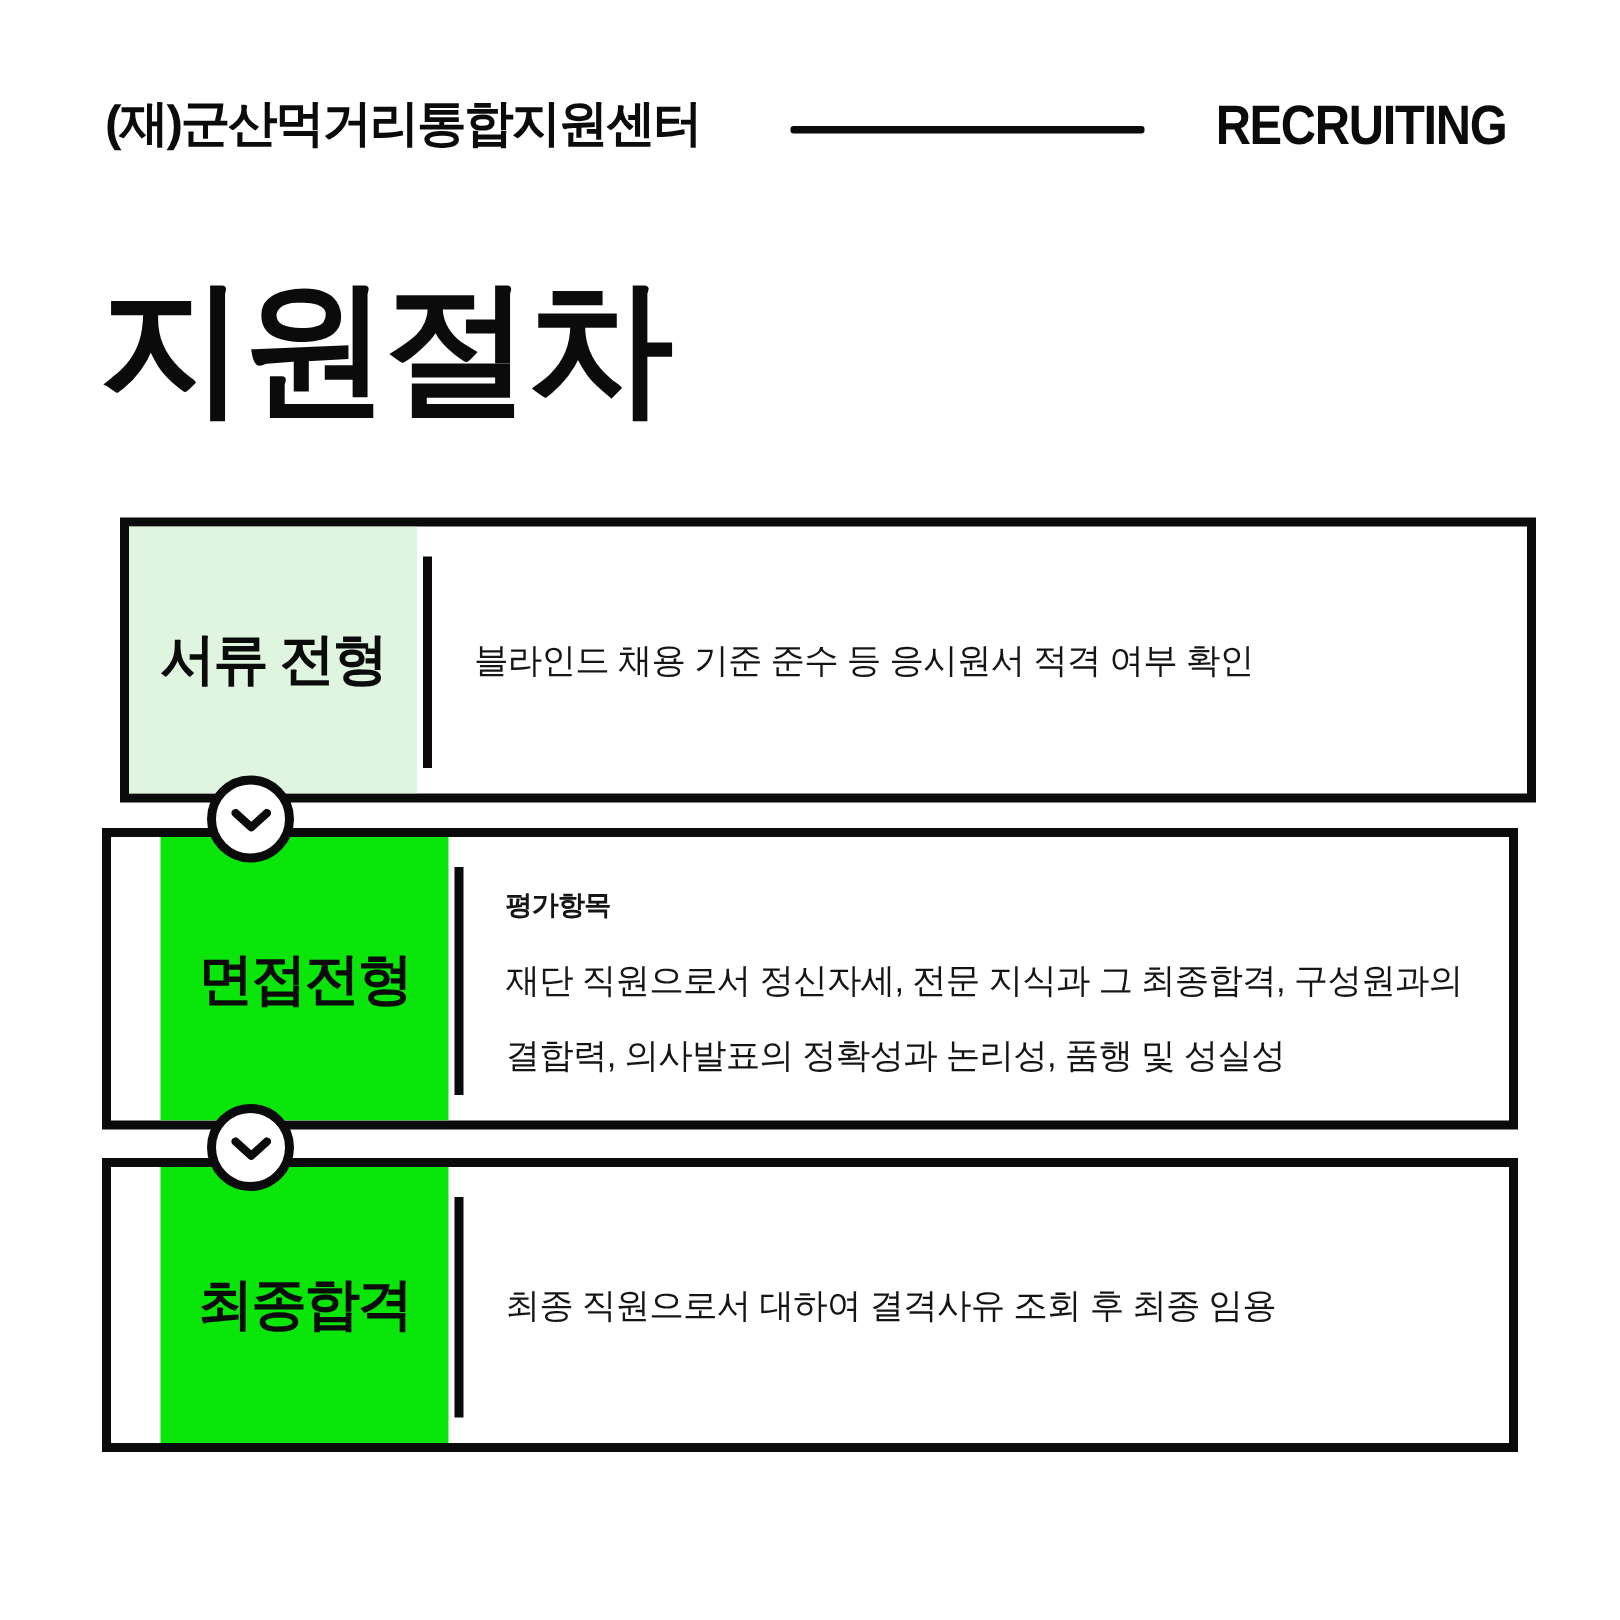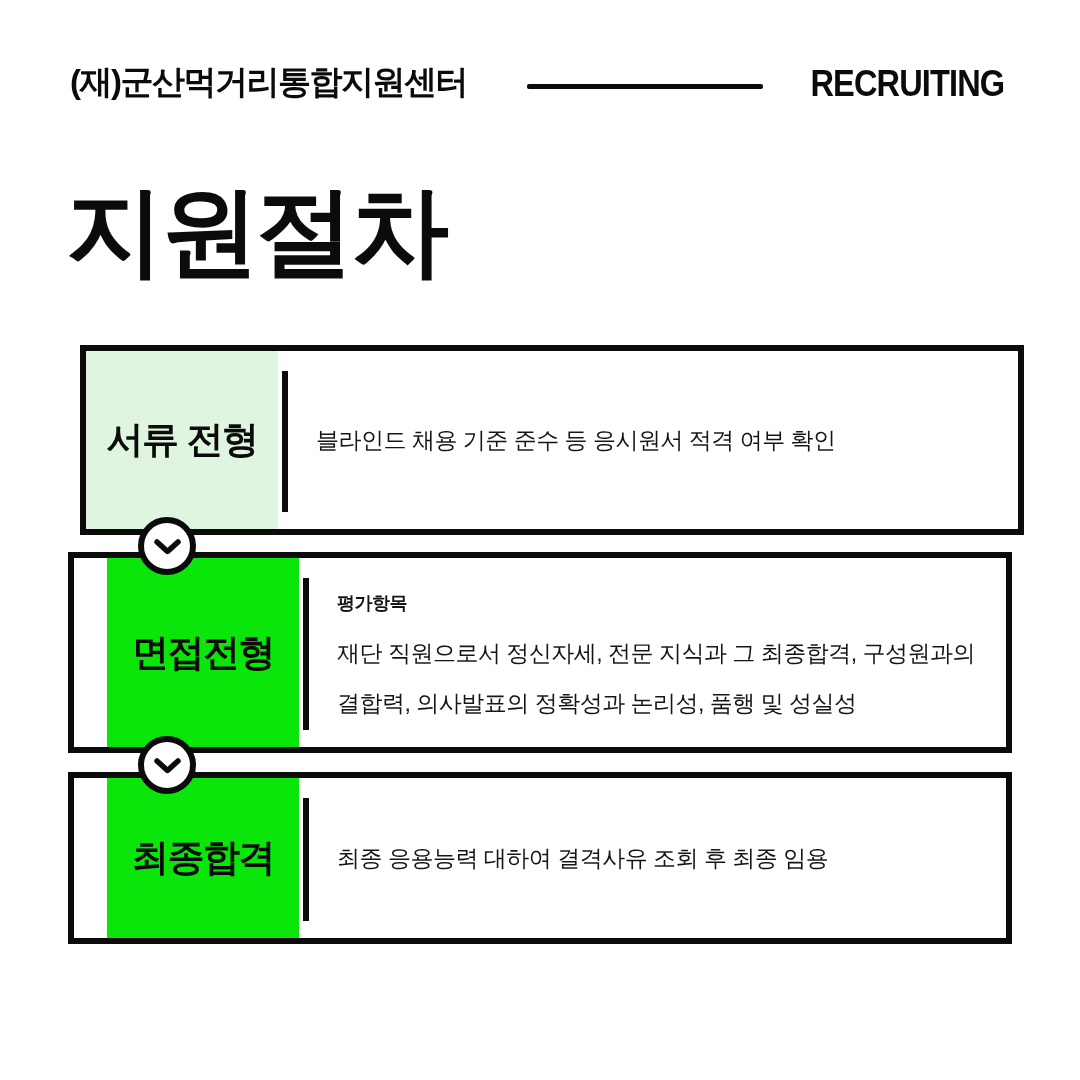--- a/index.html
+++ b/index.html
@@ -70,21 +70,21 @@
     left: 68px;
     width: 944px;
     background: #ffffff;
     border: 6px solid var(--ink);
     display: flex;
     align-items: stretch;
     overflow: hidden;
   }
   .card-1 { top: 345px; height: 190px; margin-left: 12px; }
   .card-2 { top: 552px; height: 201px; }
-  .card-3 { top: 772px; height: 172px; }
+  .card-3 { top: 772px; height: 196px; }
 
   .step-label {
     flex: 0 0 192px;
     width: 192px;
     display: flex;
     align-items: center;
     justify-content: center;
     font-size: 37px;
     font-weight: 800;
     letter-spacing: -1.5px;
@@ -179,17 +179,17 @@
     <svg width="27" height="16" viewBox="0 0 27 16">
       <polyline points="3,3 13.5,12.5 24,3" fill="none" stroke="#0b0b0b" stroke-width="5.5" stroke-linecap="round" stroke-linejoin="round"></polyline>
     </svg>
   </div>
 
   <div class="step-card card-3">
     <div class="step-label bg-bright">최종합격</div>
     <div class="step-divider"></div>
     <div class="step-body">
       
-      <div class="body-text">최종 응용능력 대하여 결격사유 조회 후 최종 임용</div>
+      <div class="body-text">최종 직원으로서 대하여 결격사유 조회 후 최종 임용</div>
     </div>
   </div>
 
 </div>
 
 </body></html>

